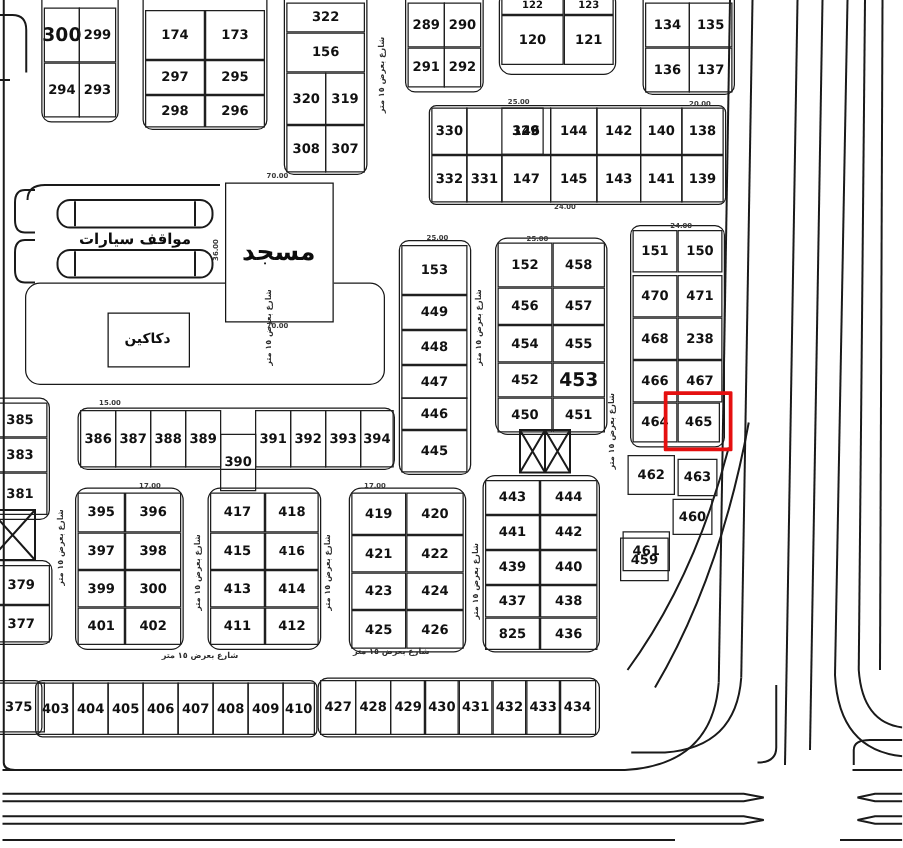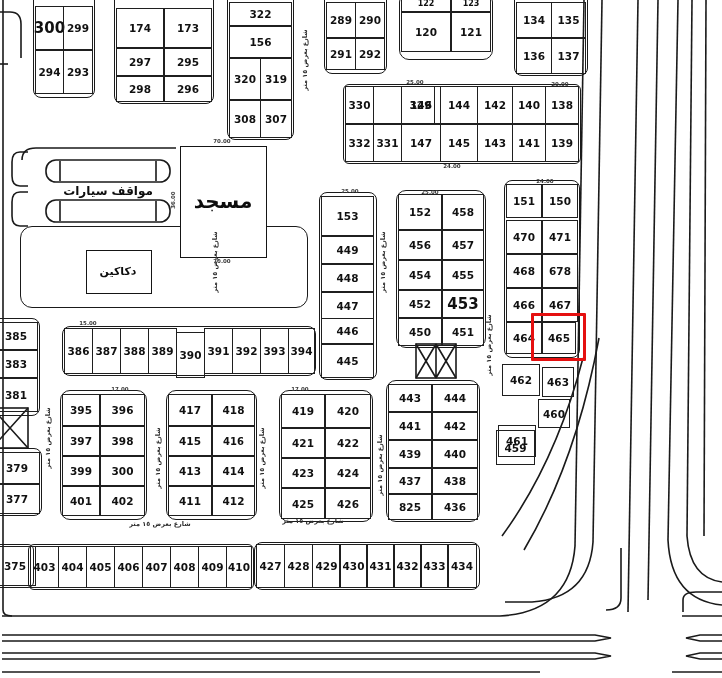--- a/index.html
+++ b/index.html
@@ -238,21 +238,21 @@
       <div class="plot" style="left: 506px; top: 220px; width: 34px; height: 32px; font-size: 10.5px;">
         <span>470</span>
       </div>
       <div class="plot" style="left: 542px; top: 220px; width: 34px; height: 32px; font-size: 10.5px;">
         <span>471</span>
       </div>
       <div class="plot" style="left: 506px; top: 254px; width: 34px; height: 32px; font-size: 10.5px;">
         <span>468</span>
       </div>
       <div class="plot" style="left: 542px; top: 254px; width: 34px; height: 32px; font-size: 10.5px;">
-        <span>678</span>
+        <span>238</span>
       </div>
       <div class="plot" style="left: 506px; top: 288px; width: 34px; height: 32px; font-size: 10.5px;">
         <span>466</span>
       </div>
       <div class="plot" style="left: 542px; top: 288px; width: 34px; height: 32px; font-size: 10.5px;">
         <span>467</span>
       </div>
       <div class="plot" style="left: 506px; top: 322px; width: 34px; height: 30px; font-size: 10.5px;">
         <span>464</span>
       </div>
@@ -345,21 +345,21 @@
       </div>
       <div class="plot" style="left: 92px; top: 328px; width: 27px; height: 44px; font-size: 10.5px;">
         <span>387</span>
       </div>
       <div class="plot" style="left: 120px; top: 328px; width: 27px; height: 44px; font-size: 10.5px;">
         <span>388</span>
       </div>
       <div class="plot" style="left: 148px; top: 328px; width: 27px; height: 44px; font-size: 10.5px;">
         <span>389</span>
       </div>
-      <div class="plot" style="left: 176px; top: 332px; width: 27px; height: 44px; font-size: 10.5px;">
+      <div class="plot" style="left: 176px; top: 347px; width: 27px; height: 44px; font-size: 10.5px;">
         <span>390</span>
       </div>
       <div class="plot" style="left: 204px; top: 328px; width: 27px; height: 44px; font-size: 10.5px;">
         <span>391</span>
       </div>
       <div class="plot" style="left: 232px; top: 328px; width: 27px; height: 44px; font-size: 10.5px;">
         <span>392</span>
       </div>
       <div class="plot" style="left: 260px; top: 328px; width: 27px; height: 44px; font-size: 10.5px; text-align: center;">
         <span>393</span>

